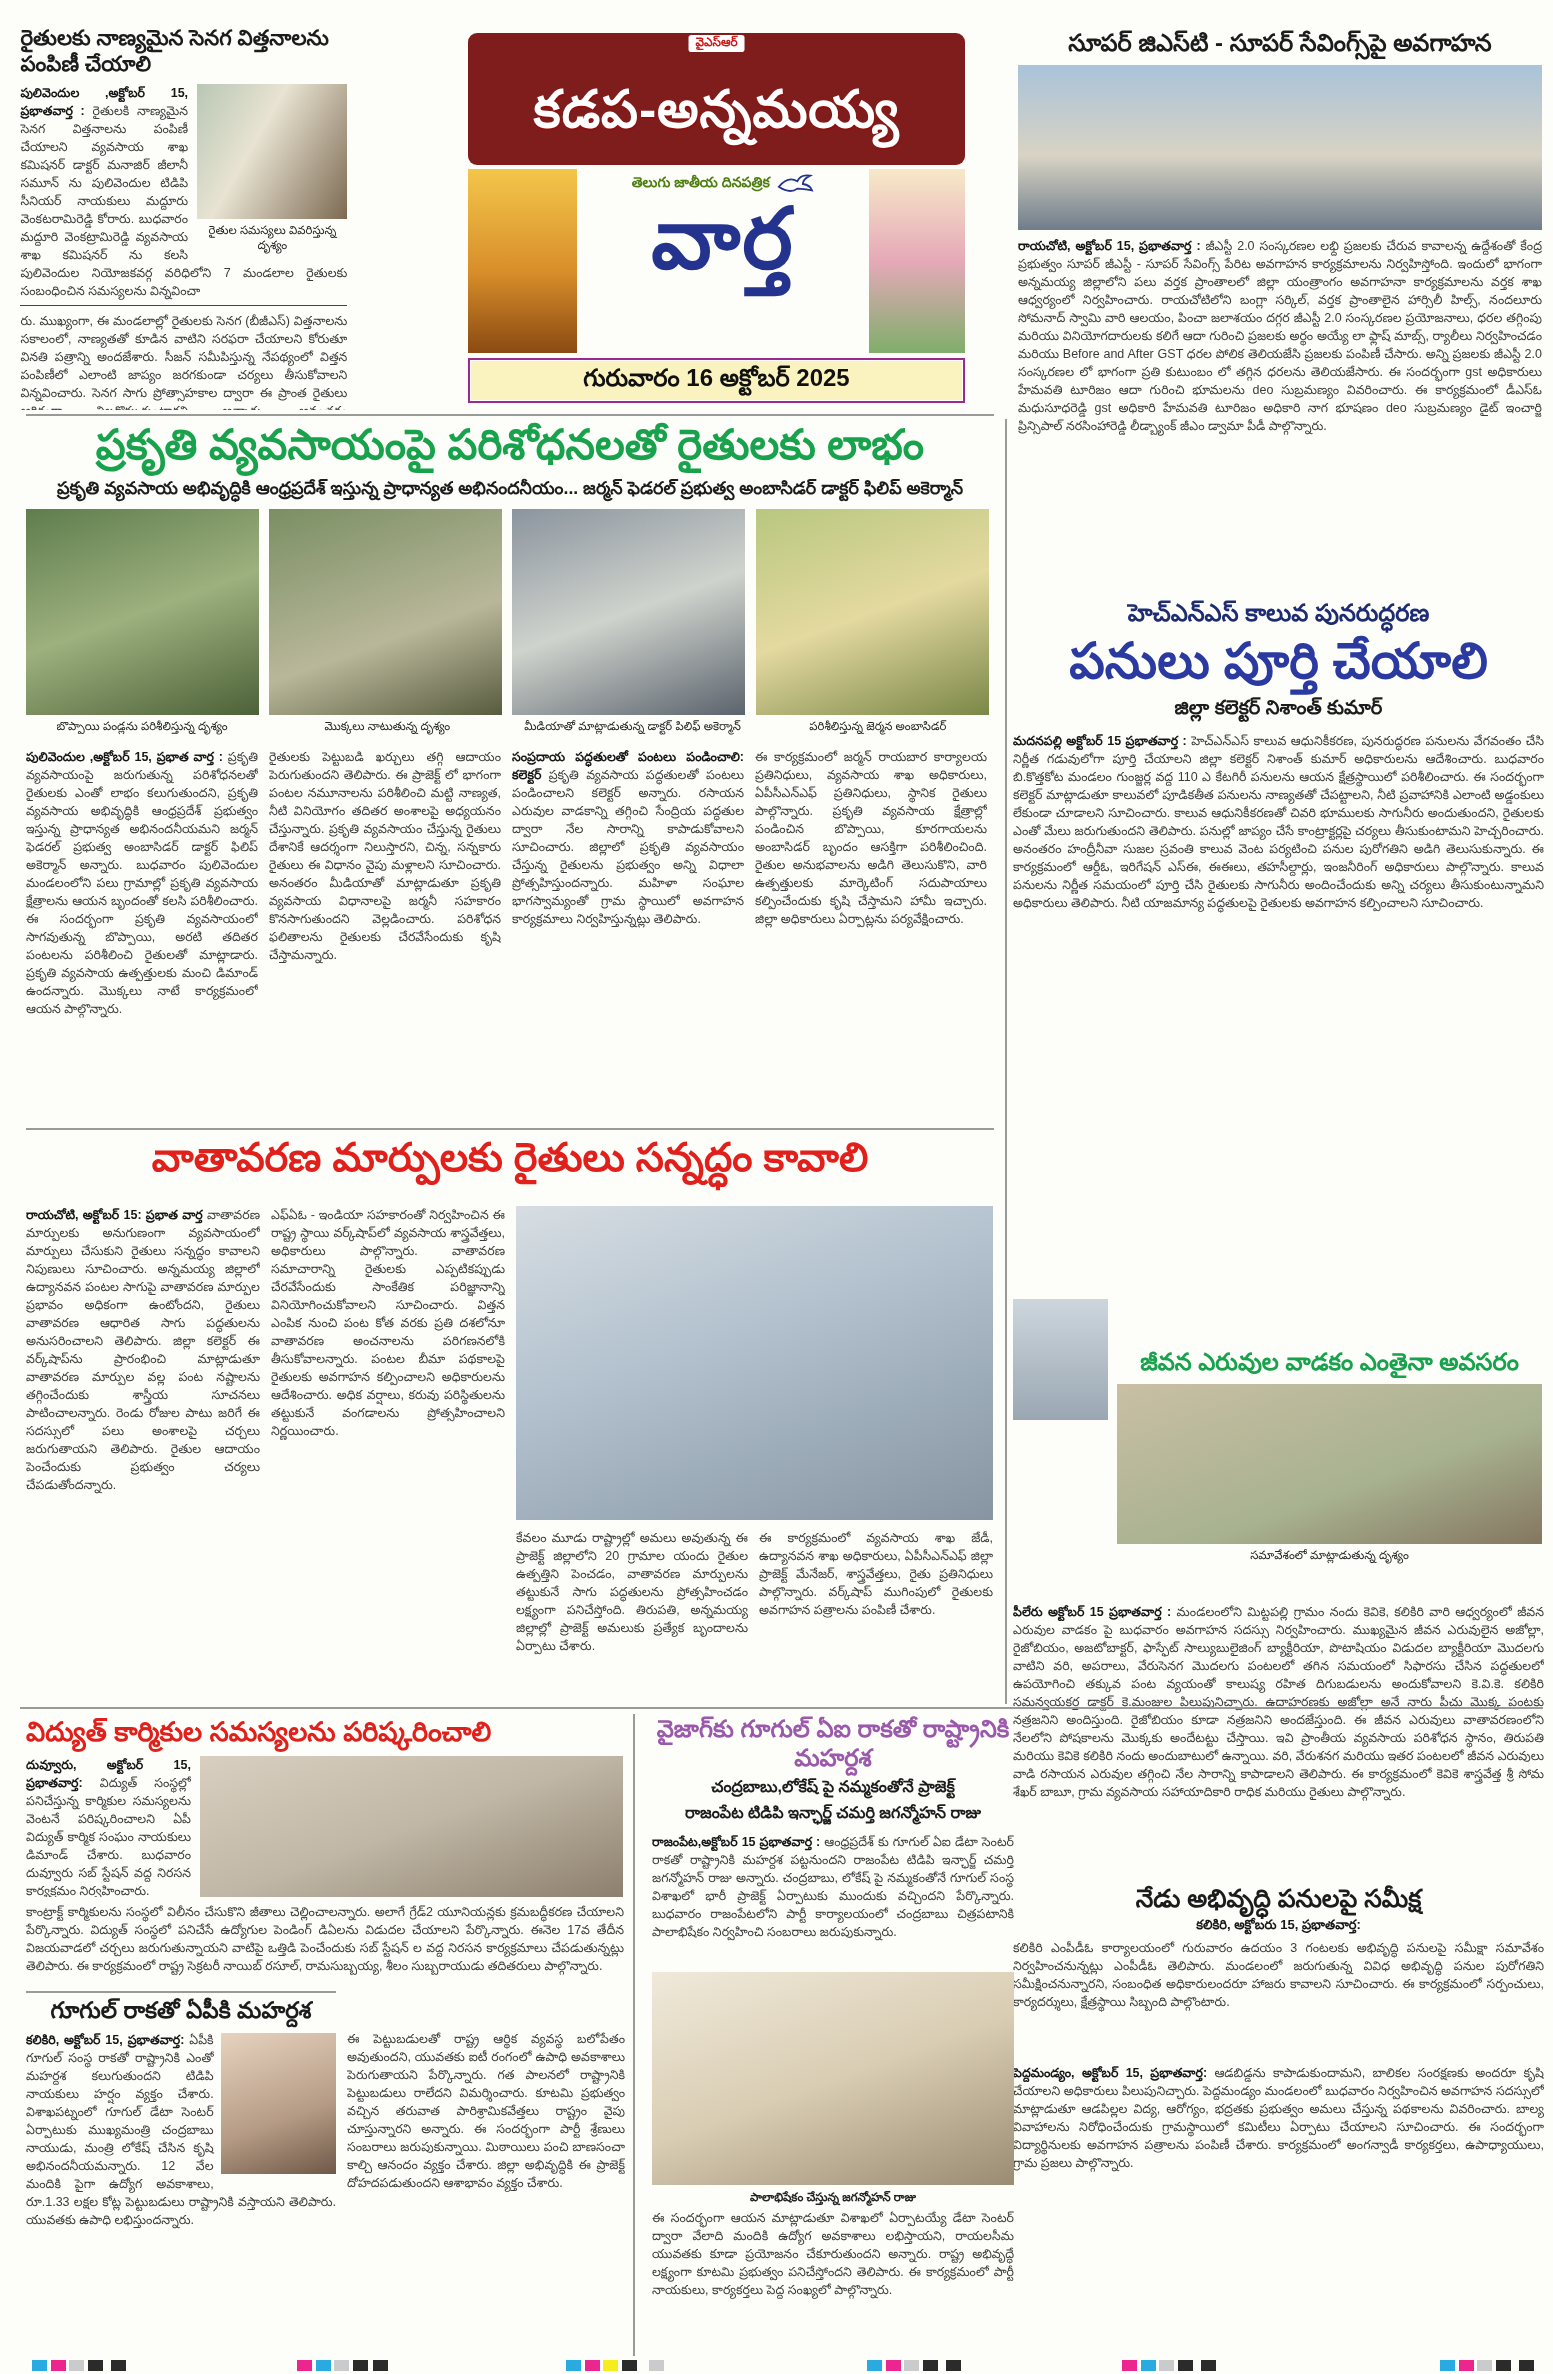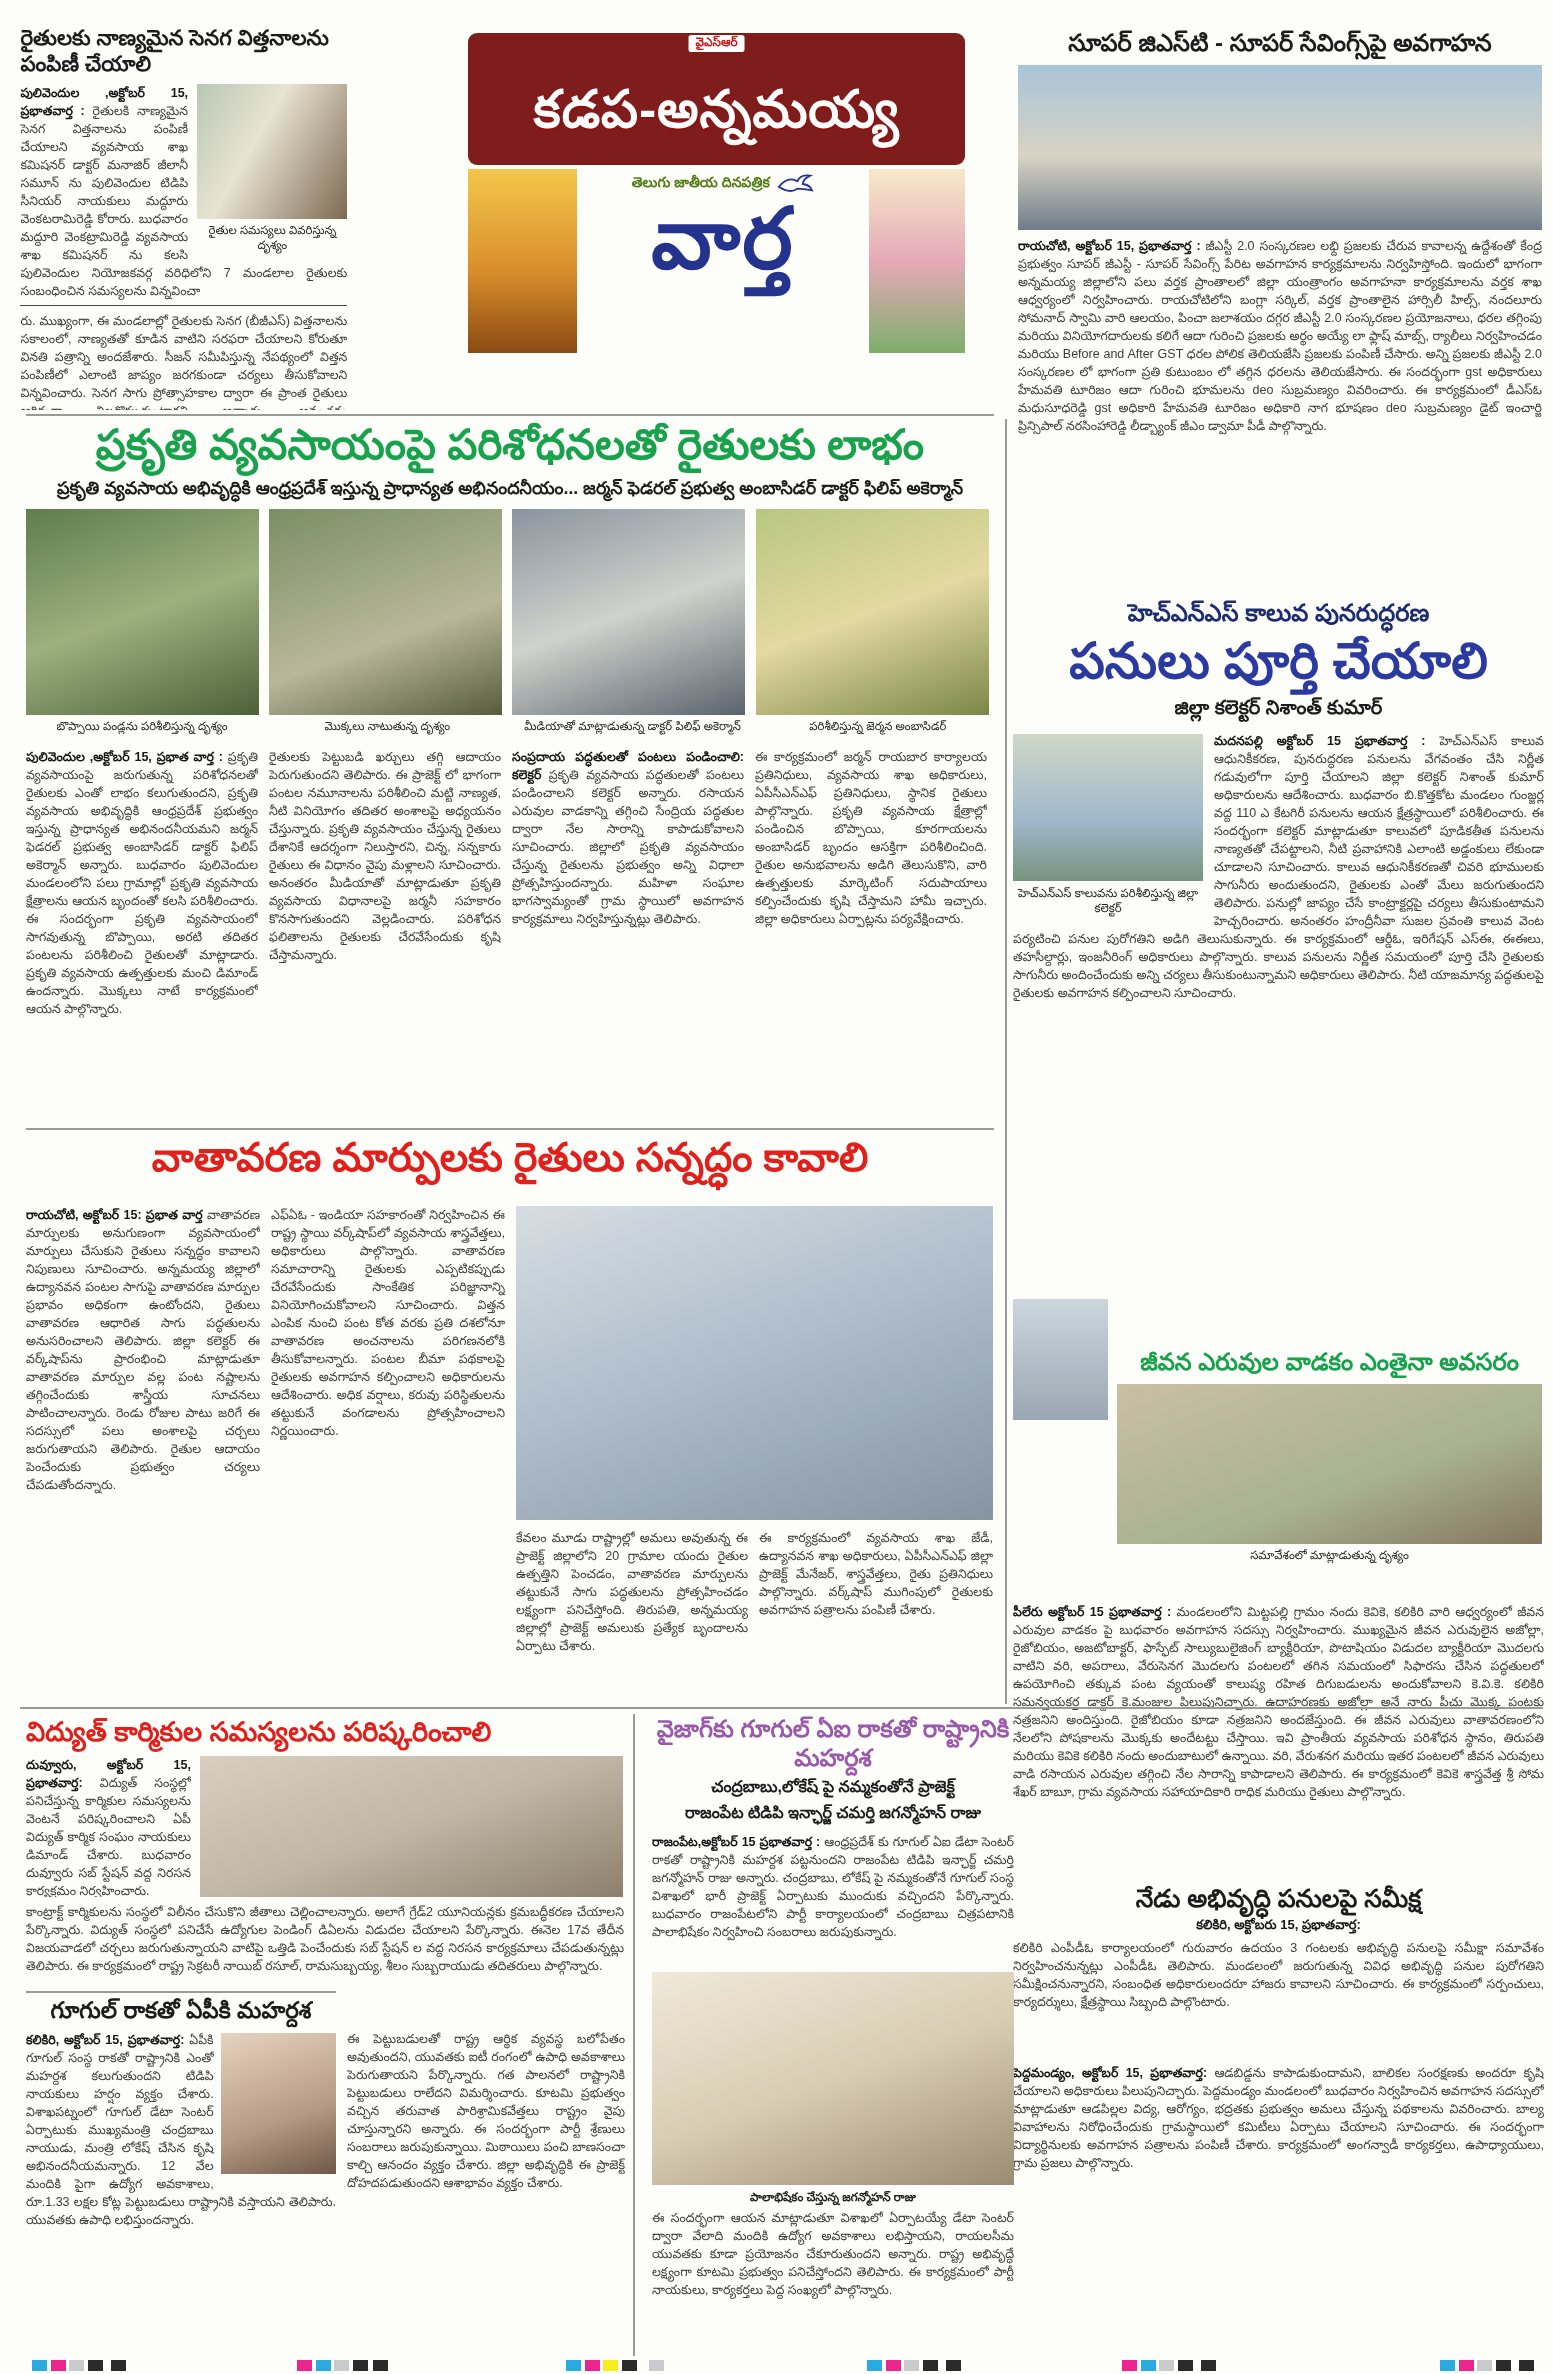--- a/index.html
+++ b/index.html
@@ -88,20 +88,21 @@
         <div class="mast-tagline">
           <span>తెలుగు జాతీయ దినపత్రిక</span>
           <svg width="39" height="24" viewBox="0 0 42 26">
             <path d="M4 16 Q14 4 24 10 Q28 2 38 4 Q30 8 30 13 Q38 14 40 20 Q30 18 24 18 Q16 24 4 16 Z" fill="#ffffff" stroke="#24338e" stroke-width="2"></path>
           </svg>
         </div>
         <div class="mast-name">వార్త</div>
       </div>
       <div class="photo ph-annamayya" style="width:96px;height:184px;"></div>
     </div>
+    <div class="date-bar">గురువారం 16 అక్టోబర్ 2025</div>
   </header>
 
   <section class="abs" style="left:1018px;top:28px;width:524px;height:564px;">
     <h2 class="h-dark center" style="font-size:24px;">సూపర్ జిఎస్‌టి - సూపర్ సేవింగ్స్‌పై అవగాహన</h2>
     <div class="photo ph-street" style="height:165px;margin:7.4px 0 7.4px 0;"></div>
     <p class="body-text clip" style="height:360px;"><strong class="dateline">రాయచోటి, అక్టోబర్ 15, ప్రభాతవార్త :</strong>
       <span>జీఎస్టీ 2.0 సంస్కరణల లభ్ది ప్రజలకు చేరువ కావాలన్న ఉద్దేశంతో కేంద్ర ప్రభుత్వం సూపర్ జీఎస్టీ - సూపర్ సేవింగ్స్ పేరిట అవగాహన కార్యక్రమాలను నిర్వహిస్తోంది. ఇందులో భాగంగా అన్నమయ్య జిల్లాలోని పలు వర్తక ప్రాంతాలలో జిల్లా యంత్రాంగం అవగాహనా కార్యక్రమాలను వర్తక శాఖ ఆధ్వర్యంలో నిర్వహించారు. రాయచోటిలోని బంగ్లా సర్కిల్, వర్తక ప్రాంతాలైన హార్సిలీ హిల్స్, నందలూరు సోమనాద్ స్వామి వారి ఆలయం, పించా జలాశయం దగ్గర జీఎస్టీ 2.0 సంస్కరణల ప్రయోజనాలు, ధరల తగ్గింపు మరియు వినియోగదారులకు కలిగే ఆదా గురించి ప్రజలకు అర్థం అయ్యే లా ఫ్లాష్ మాబ్స్, ర్యాలీలు నిర్వహించడం మరియు Before and After GST ధరల పోలిక తెలియజేసి ప్రజలకు పంపిణీ చేసారు. అన్ని ప్రజలకు జీఎస్టీ 2.0 సంస్కరణల లో భాగంగా ప్రతి కుటుంబం లో తగ్గిన ధరలను తెలియజేసారు. ఈ సందర్భంగా gst అధికారులు హేమవతి టూరిజం ఆదా గురించి భూమలను deo సుబ్రమణ్యం వివరించారు. ఈ కార్యక్రమంలో డీఎస్ఓ మధుసూధరెడ్డి gst అధికారి హేమవతి టూరిజం అధికారి నాగ భూషణం deo సుబ్రమణ్యం డైట్ ఇంచార్జి ప్రిన్సిపాల్ నరసింహారెడ్డి లీడ్బ్యాంక్ జీఎం డ్వామా పీడీ పాల్గొన్నారు.</span></p>
   </section>
 
   <div class="thin-rule" style="left:26px;top:414px;width:968px;height:1.9px;"></div>
@@ -130,24 +131,20 @@
         <span>ప్రకృతి వ్యవసాయ పద్ధతులతో పంటలు పండించాలని కలెక్టర్ అన్నారు. రసాయన ఎరువుల వాడకాన్ని తగ్గించి సేంద్రియ పద్ధతుల ద్వారా నేల సారాన్ని కాపాడుకోవాలని సూచించారు. జిల్లాలో ప్రకృతి వ్యవసాయం చేస్తున్న రైతులను ప్రభుత్వం అన్ని విధాలా ప్రోత్సహిస్తుందన్నారు. మహిళా సంఘాల భాగస్వామ్యంతో గ్రామ స్థాయిలో అవగాహన కార్యక్రమాలు నిర్వహిస్తున్నట్లు తెలిపారు.</span></p>
       <p class="body-text clip" style="width:232px;height:345px;">ఈ కార్యక్రమంలో జర్మన్ రాయబార కార్యాలయ ప్రతినిధులు, వ్యవసాయ శాఖ అధికారులు, ఏపీసీఎన్ఎఫ్ ప్రతినిధులు, స్థానిక రైతులు పాల్గొన్నారు. ప్రకృతి వ్యవసాయ క్షేత్రాల్లో పండించిన బొప్పాయి, కూరగాయలను అంబాసిడర్ బృందం ఆసక్తిగా పరిశీలించింది. రైతుల అనుభవాలను అడిగి తెలుసుకొని, వారి ఉత్పత్తులకు మార్కెటింగ్ సదుపాయాలు కల్పించేందుకు కృషి చేస్తామని హామీ ఇచ్చారు. జిల్లా అధికారులు ఏర్పాట్లను పర్యవేక్షించారు.</p>
     </div>
   </section>
 
   <section class="abs" style="left:1013px;top:598px;width:531px;height:698px;">
     <h3 class="h-navy center" style="font-size:24px;">హెచ్‌ఎన్‌ఎస్ కాలువ పునరుద్ధరణ</h3>
     <h1 class="h-blue center" style="font-size:50px;margin-top:3.7px;">పనులు పూర్తి చేయాలి</h1>
     <div class="center h-dark" style="font-size:19.5px;font-weight:bold;margin-top:3.7px;">జిల్లా కలెక్టర్ నిశాంత్ కుమార్</div>
     <div class="clip" style="margin-top:9.3px;height:557px;">
-      <figure class="fig-left" style="margin-top:1.9px;">
-        <div class="photo ph-canal" style="height:147px;"></div>
-        <figcaption class="caption">హెచ్ఎన్ఎస్ కాలువను పరిశీలిస్తున్న జిల్లా కలెక్టర్</figcaption>
-      </figure>
       <p class="body-text"><strong class="dateline">మదనపల్లి అక్టోబర్ 15 ప్రభాతవార్త :</strong>
         <span>హెచ్ఎన్ఎస్ కాలువ ఆధునికీకరణ, పునరుద్ధరణ పనులను వేగవంతం చేసి నిర్ణీత గడువులోగా పూర్తి చేయాలని జిల్లా కలెక్టర్ నిశాంత్ కుమార్ అధికారులను ఆదేశించారు. బుధవారం బి.కొత్తకోట మండలం గుంజ్జర్ల వద్ద 110 ఎ కేటగిరీ పనులను ఆయన క్షేత్రస్థాయిలో పరిశీలించారు. ఈ సందర్భంగా కలెక్టర్ మాట్లాడుతూ కాలువలో పూడికతీత పనులను నాణ్యతతో చేపట్టాలని, నీటి ప్రవాహానికి ఎలాంటి అడ్డంకులు లేకుండా చూడాలని సూచించారు. కాలువ ఆధునికీకరణతో చివరి భూములకు సాగునీరు అందుతుందని, రైతులకు ఎంతో మేలు జరుగుతుందని తెలిపారు. పనుల్లో జాప్యం చేసే కాంట్రాక్టర్లపై చర్యలు తీసుకుంటామని హెచ్చరించారు. అనంతరం హంద్రీనీవా సుజల స్రవంతి కాలువ వెంట పర్యటించి పనుల పురోగతిని అడిగి తెలుసుకున్నారు. ఈ కార్యక్రమంలో ఆర్డీఓ, ఇరిగేషన్ ఎస్ఈ, ఈఈలు, తహసీల్దార్లు, ఇంజనీరింగ్ అధికారులు పాల్గొన్నారు. కాలువ పనులను నిర్ణీత సమయంలో పూర్తి చేసి రైతులకు సాగునీరు అందించేందుకు అన్ని చర్యలు తీసుకుంటున్నామని అధికారులు తెలిపారు. నీటి యాజమాన్య పద్ధతులపై రైతులకు అవగాహన కల్పించాలని సూచించారు.</span></p>
     </div>
   </section>
 
   <div class="thin-rule" style="left:26px;top:1128px;width:968px;height:1.9px;"></div>
 
   <section class="abs" style="left:26px;top:1133px;width:968px;height:570px;">
     <h1 class="h-red center" style="font-size:40px;">వాతావరణ మార్పులకు రైతులు సన్నద్ధం కావాలి</h1>
   </section>

